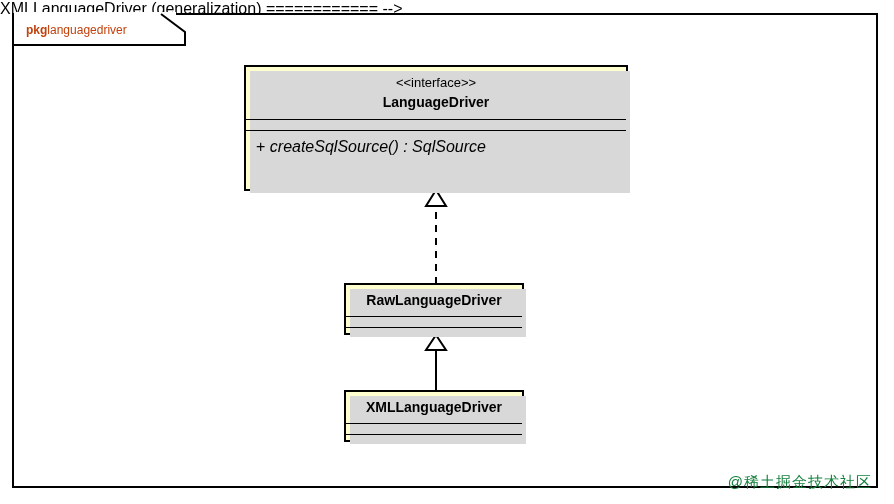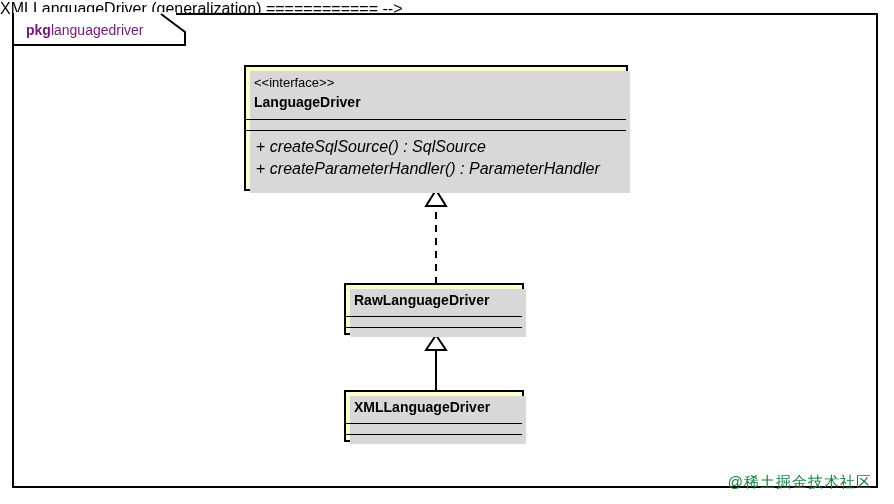--- a/index.html
+++ b/index.html
@@ -49,22 +49,22 @@
     top: 13px;
     width: 174px;
     height: 33px;
     z-index: 4;
     pointer-events: none;
   }
   .pkg-tab-label {
     position: absolute;
     left: 26px;
     top: 21px;
-    font-size: 14px;
-    color: #701a75;
+    font-size: 12px;
+    color: #c2410c;
     white-space: nowrap;
     z-index: 5;
     line-height: 18px;
   }
   .pkg-tab-label b {
     font-weight: bold;
   }
   .pkg-tab-label span.light {
     font-weight: normal;
   }
@@ -95,20 +95,21 @@
     width: 100%;
     height: 100%;
     background: #d8d8d8;
     z-index: -1;
   }
   .compartment-sep {
     border-top: 1px solid #000000;
   }
 
   .box-header {
+    text-align: center;
     padding: 6px 8px 7px 8px;
   }
   .stereotype {
     font-size: 13px;
     color: #000000;
     line-height: 19px;
   }
   .class-name {
     font-size: 14px;
     font-weight: bold;
@@ -187,24 +188,20 @@
     <div class="box-header">
       <div class="stereotype">&lt;&lt;interface&gt;&gt;</div>
       <div class="class-name">LanguageDriver</div>
     </div>
     <div class="compartment-sep empty-compartment"></div>
     <div class="compartment-sep method-list">
       <div class="method-row">
         <span class="vis">+</span>
         <span>createSqlSource() : SqlSource</span>
       </div>
-      <div class="method-row">
-        <span class="vis">+</span>
-        <span>createParameterHandler() : ParameterHandler</span>
-      </div>
     </div>
   </div>
 
   
   <div class="uml-box" style="left:344px; top:283px; width:180px; height:52px;">
     <div class="box-header" style="padding:5px 8px 6px 8px;">
       <div class="class-name">RawLanguageDriver</div>
     </div>
     <div class="compartment-sep empty-compartment"></div>
     <div class="compartment-sep empty-compartment"></div>

